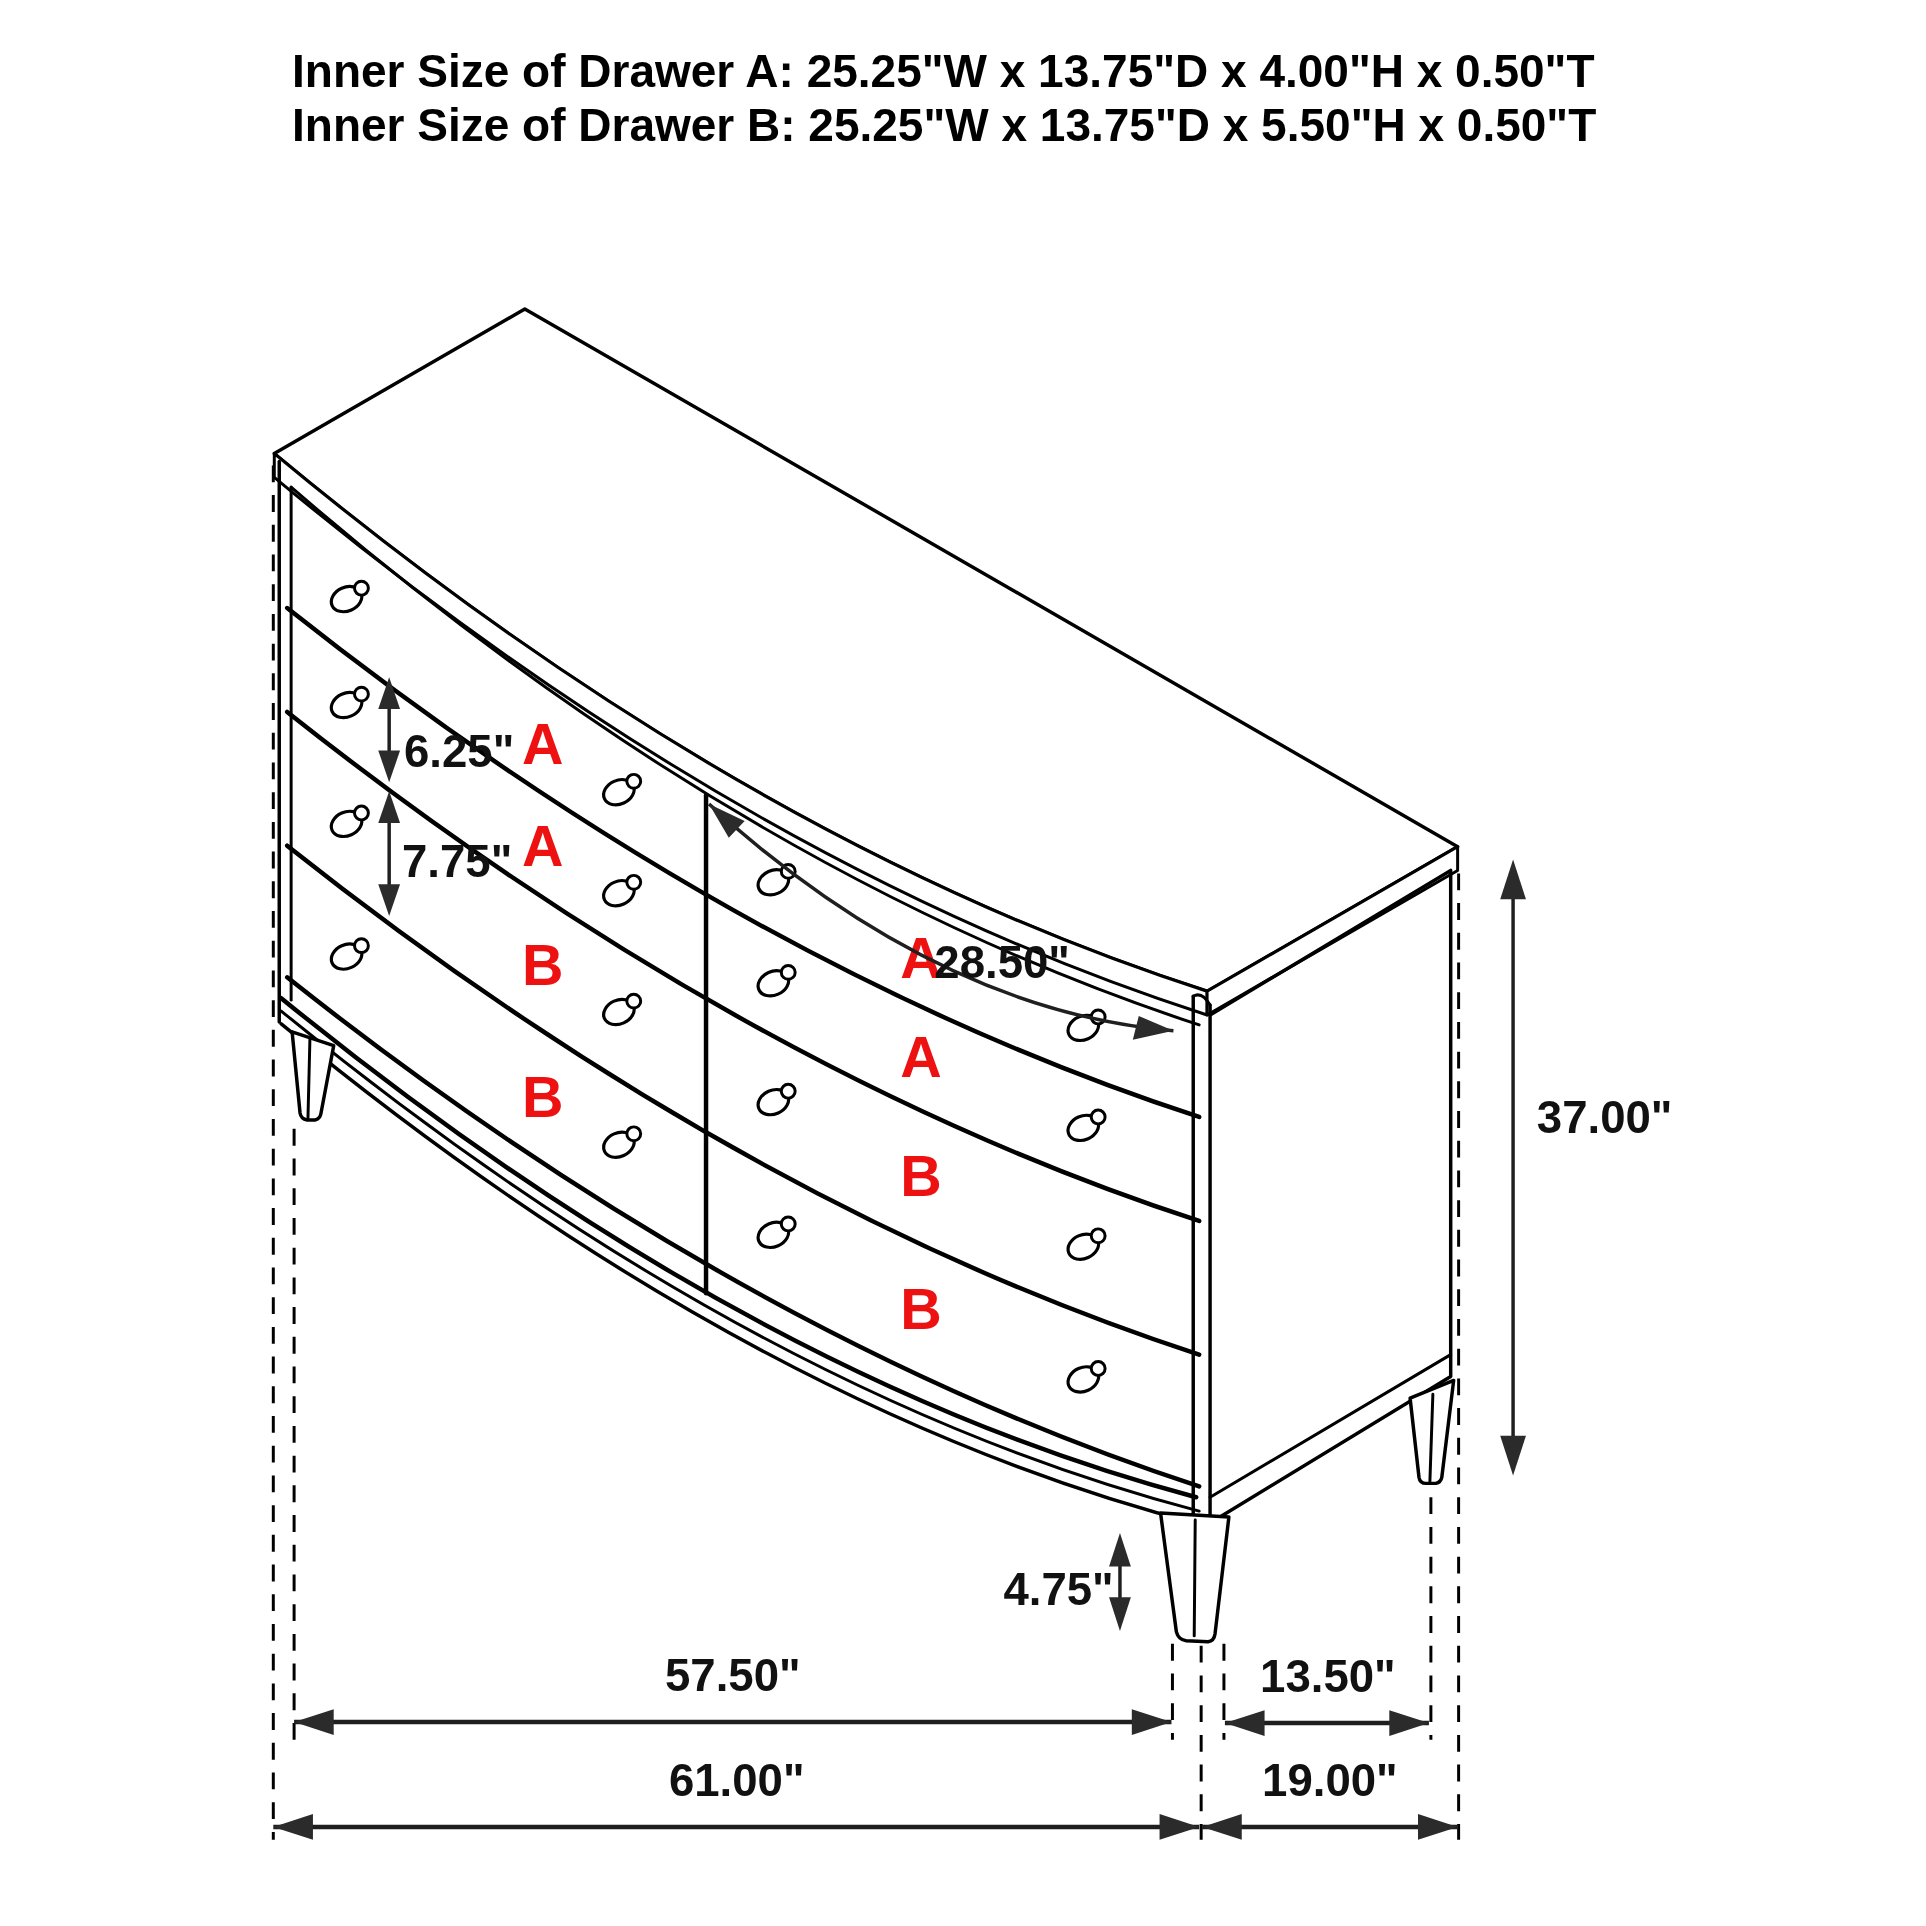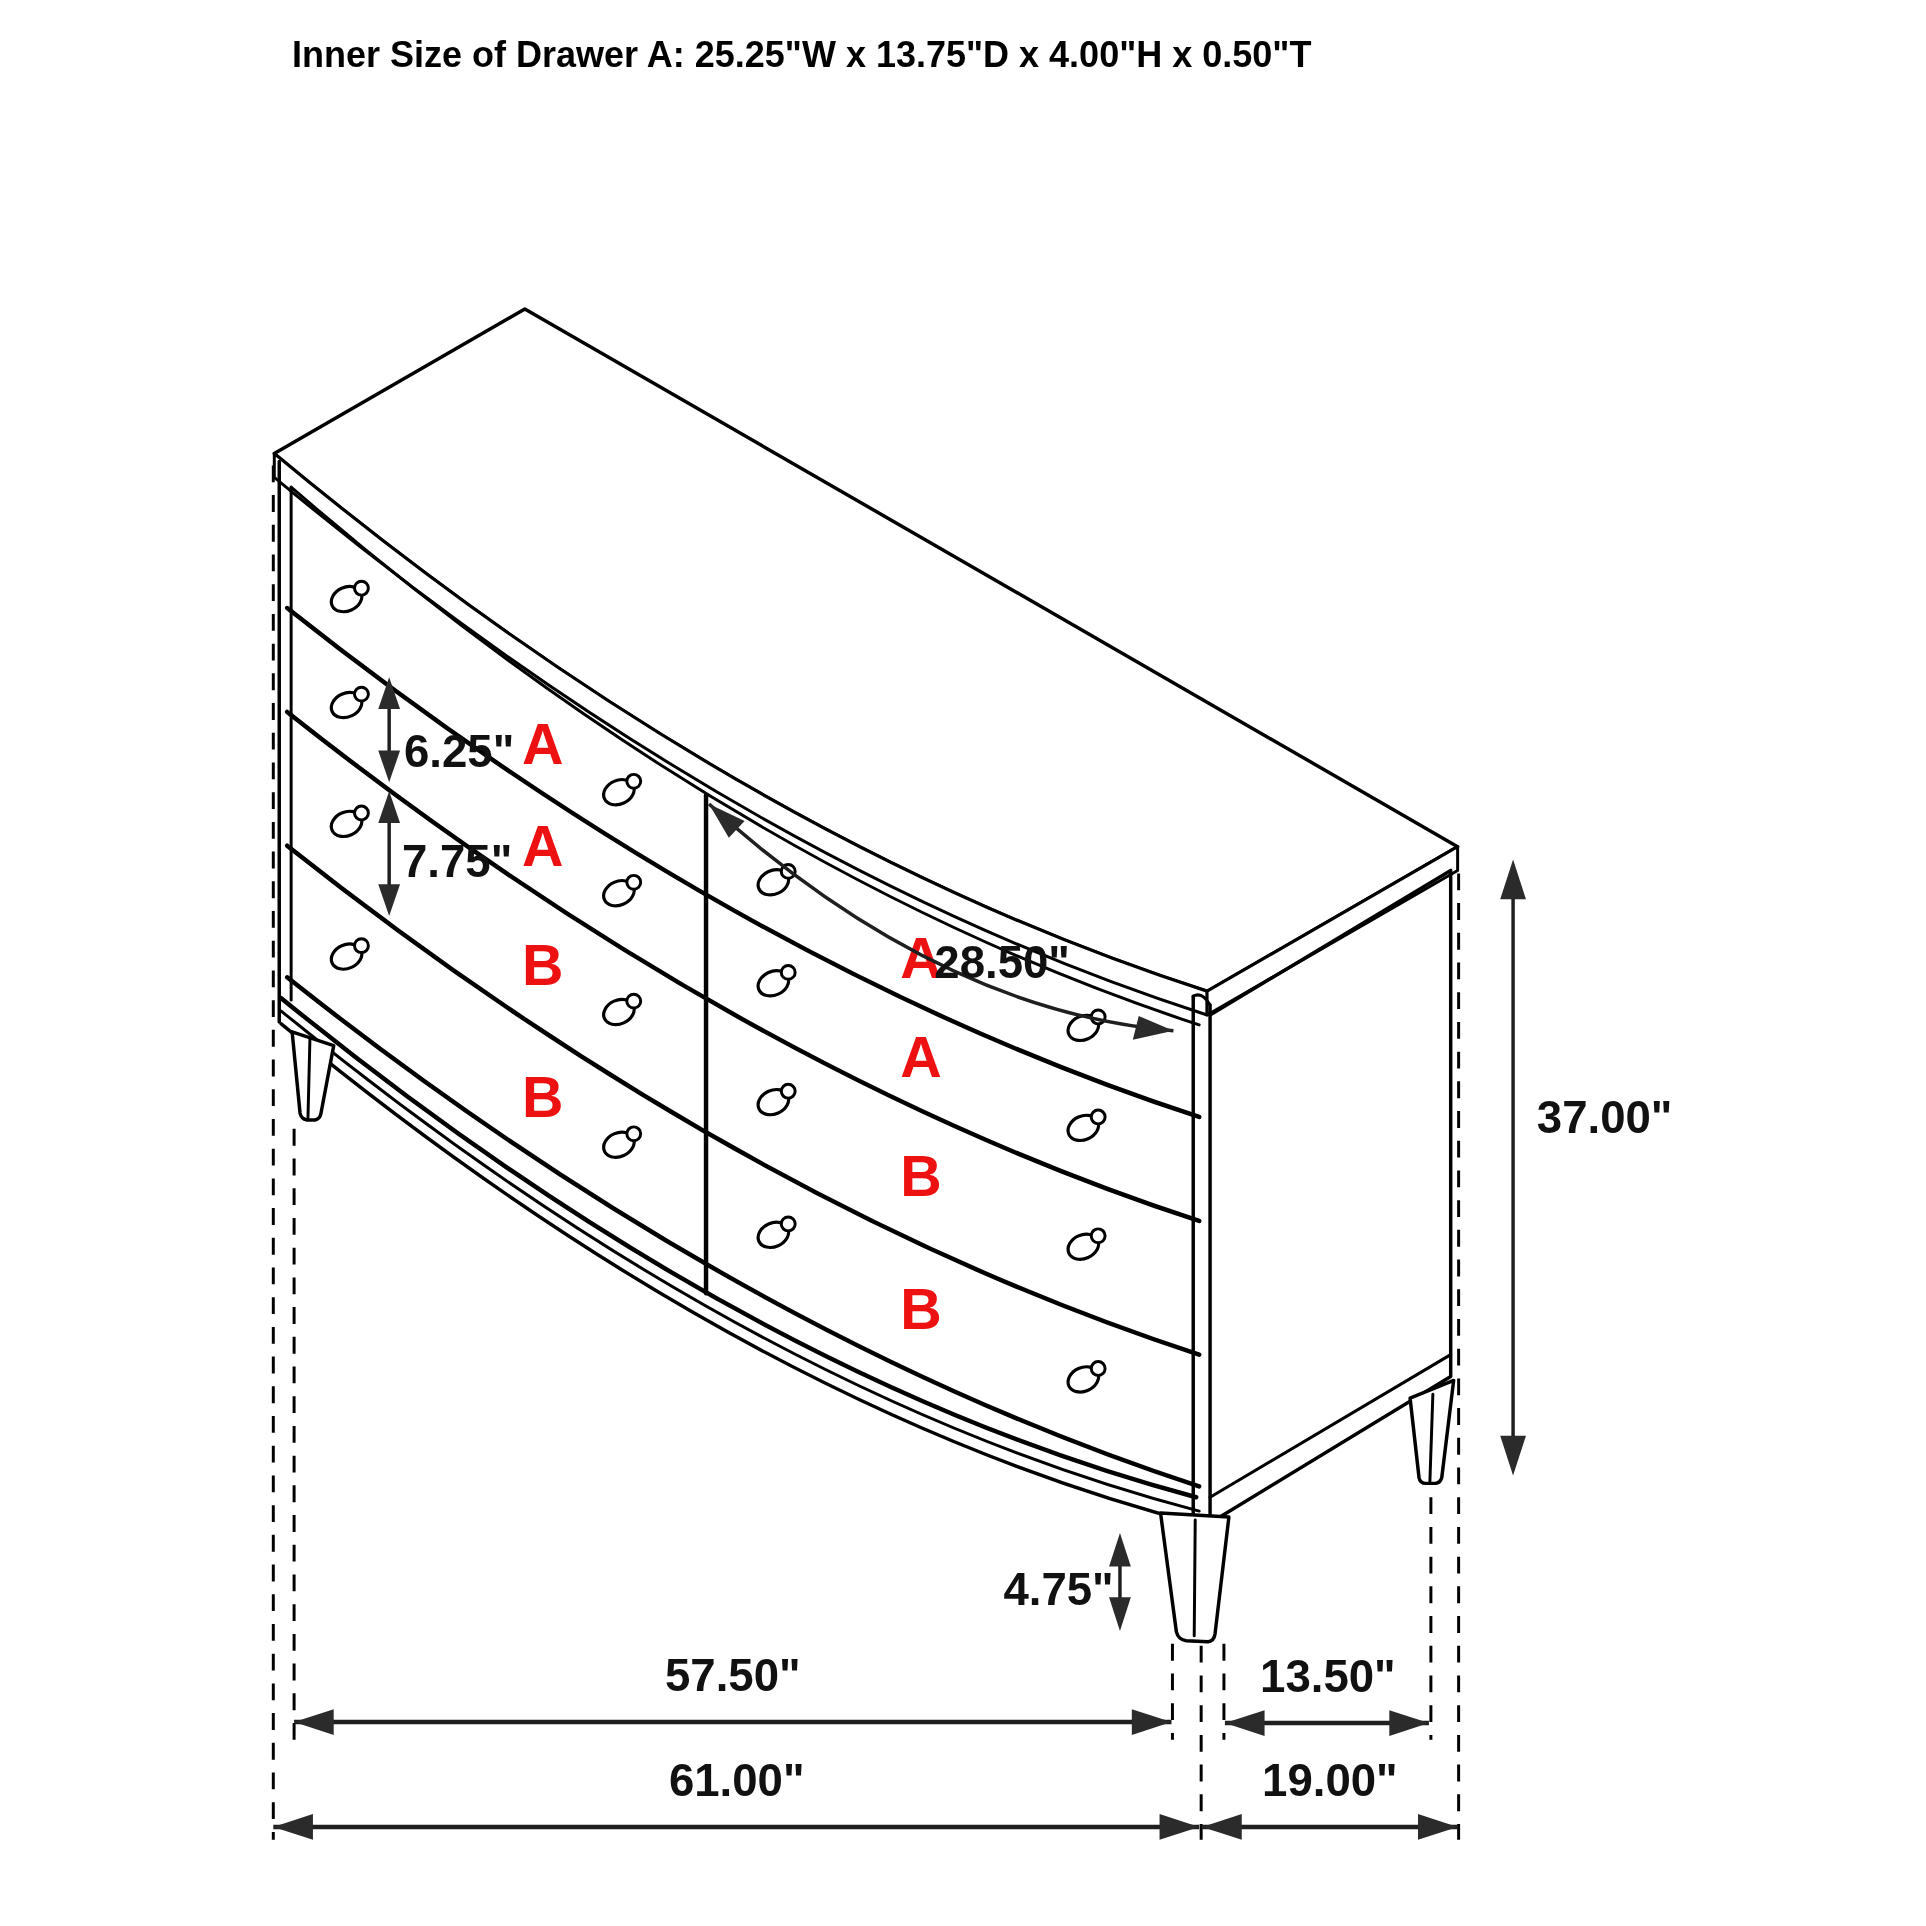--- a/index.html
+++ b/index.html
@@ -1,18 +1,18 @@
 <!DOCTYPE html>
 <html><head>
 <meta charset="utf-8">
 <style>
   html,body{margin:0;padding:0;background:#fff;}
   .stage{position:relative;width:1927px;height:1927px;background:#fff;overflow:hidden;
          font-family:"Liberation Sans",sans-serif;}
-  .heading{position:absolute;left:292px;top:28px;font-size:36px;font-weight:bold;
+  .heading{position:absolute;left:292px;top:44px;font-size:46px;font-weight:bold;
            line-height:54px;color:#000;white-space:nowrap;}
   svg{position:absolute;left:0;top:0;}
   .furn{fill:none;stroke:#000;stroke-width:3.5;stroke-linecap:round;stroke-linejoin:round;}
   .furnfill{fill:#fff;stroke:#000;stroke-width:3.5;stroke-linejoin:round;}
   .sep{fill:none;stroke:#000;stroke-width:4.5;stroke-linecap:round;}
   .thin{fill:none;stroke:#000;stroke-width:3;stroke-linecap:round;}
   .dash{fill:none;stroke:#000;stroke-width:3;stroke-dasharray:17 13;}
   .dim{fill:none;stroke:#1f1f1f;stroke-width:4.5;stroke-linecap:butt;}
   .dimthin{fill:none;stroke:#1f1f1f;stroke-width:3.5;}
   .arr{fill:#2b2b2b;stroke:none;}
@@ -20,20 +20,21 @@
   .lbl{font-size:58px;font-weight:bold;}
   .knob{fill:#fff;stroke:#000;stroke-width:3.2;}
 </style>
 </head>
 <body>
 
 <div class="stage">
 
   <div class="heading">
     <div>Inner Size of Drawer A: 25.25"W x 13.75"D x 4.00"H x 0.50"T</div>
+    <div>Inner Size of Drawer B: 25.25"W x 13.75"D x 5.50"H x 0.50"T</div>
   </div>
 
   <svg width="1927" height="1927" viewBox="0 0 1946 1946">
 
     <g>
       <path class="dash" d="M276,470 L276,1858"></path>
       <path class="dash" d="M297,1140 L297,1757"></path>
       <path class="dash" d="M1184,1660 L1184,1757"></path>
       <path class="dash" d="M1213,1662 L1213,1858"></path>
       <path class="dash" d="M1236,1660 L1236,1757"></path>

